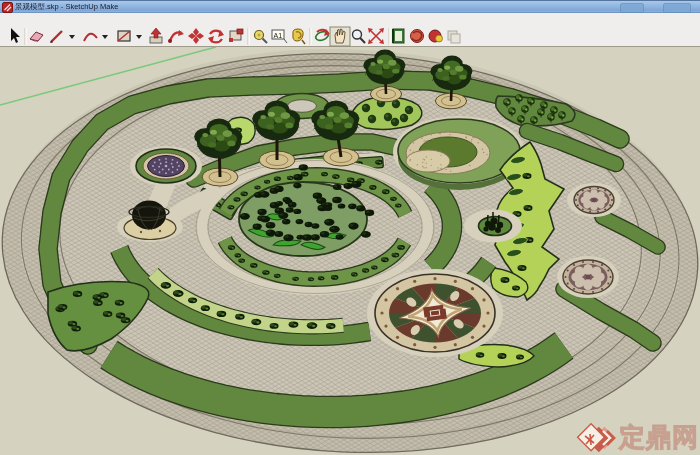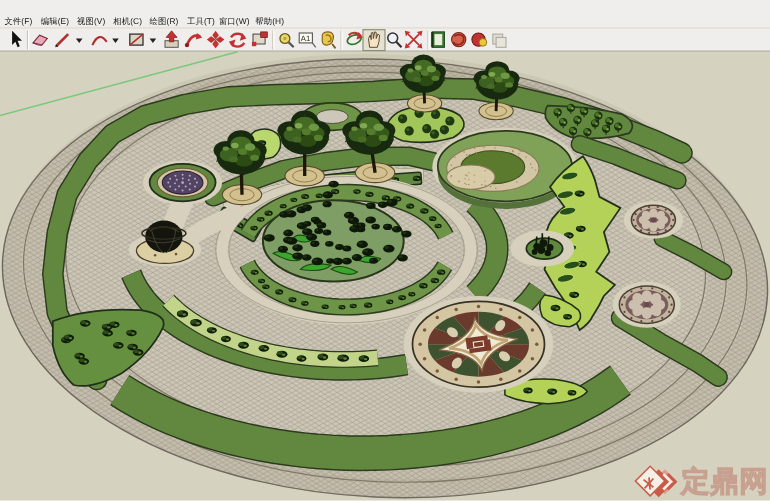--- a/index.html
+++ b/index.html
@@ -9,31 +9,30 @@
 #title .txt{position:absolute;left:15px;top:1px;font-size:7.5px;color:#1c1c28;letter-spacing:0;}
 #menu{position:absolute;left:0;top:13px;width:700px;height:13px;background:#f0eeec;
 border-bottom:1px solid #d8d4c2;box-sizing:border-box;}
 #menu span{position:absolute;top:2px;font-size:7.6px;color:#151515;letter-spacing:0.1px;}
 #toolbar{position:absolute;left:0;top:26px;width:700px;height:21px;background:#f0eeec;
 border-bottom:1px solid #9f9b8a;box-sizing:border-box;}
 svg{position:absolute;left:0;top:0;}
 </style></head><body>
 <div id="app">
 
-
-<div id="menu">
-      <span style="left:4px">文件(F)</span>
-      <span style="left:37px">编辑(E)</span>
-      <span style="left:70px">视图(V)</span>
-      <span style="left:103px">相机(C)</span>
-      <span style="left:136px">绘图(R)</span>
-      <span style="left:170px">工具(T)</span>
-      <span style="left:199px">窗口(W)</span>
-      <span style="left:232px">帮助(H)</span>
+<div id="title">
+      <svg width="12" height="12" style="left:2px;top:0.5px">
+        <rect x="0.5" y="0.5" width="10" height="10" rx="1.5" fill="#c32222" stroke="#7d1414"></rect>
+        <path d="M2.5 8 L8 2.5 M5 9 L9 5" stroke="#f5e8e8" stroke-width="1.2" fill="none"></path>
+      </svg>
+      <span class="txt">景观模型.skp - SketchUp Make</span>
+      <div style="position:absolute;left:620px;top:2px;width:22px;height:8px;background:#7da6d4;border:1px solid #6490bd;border-radius:2px;opacity:0.75"></div>
+      <div style="position:absolute;left:663px;top:2px;width:26px;height:8px;background:#7da6d4;border:1px solid #6490bd;border-radius:2px;opacity:0.75"></div>
     </div>
+
 
 <div id="toolbar">
       <svg width="700" height="21" viewBox="0 0 700 21">
         <path d="M11 3 L11 16 L14 13 L16 18 L18 17 L16 12 L20 12 Z" fill="#111" transform="translate(0 -1)"></path>
         <line x1="25" y1="2" x2="25" y2="19" stroke="#c9c5b2" stroke-width="1"></line>
         <line x1="26" y1="2" x2="26" y2="19" stroke="#ffffff" stroke-width="1"></line>
         <g transform="translate(36 10)">
           <path d="M-6 3 L0 -4 L7 -1 L2 5 Z" fill="#e8a8b8" stroke="#7a2838" stroke-width="1"></path>
           <path d="M-6 3 L-1 5 L2 5" fill="#c87890" stroke="#7a2838" stroke-width="0.8"></path>
         </g>

